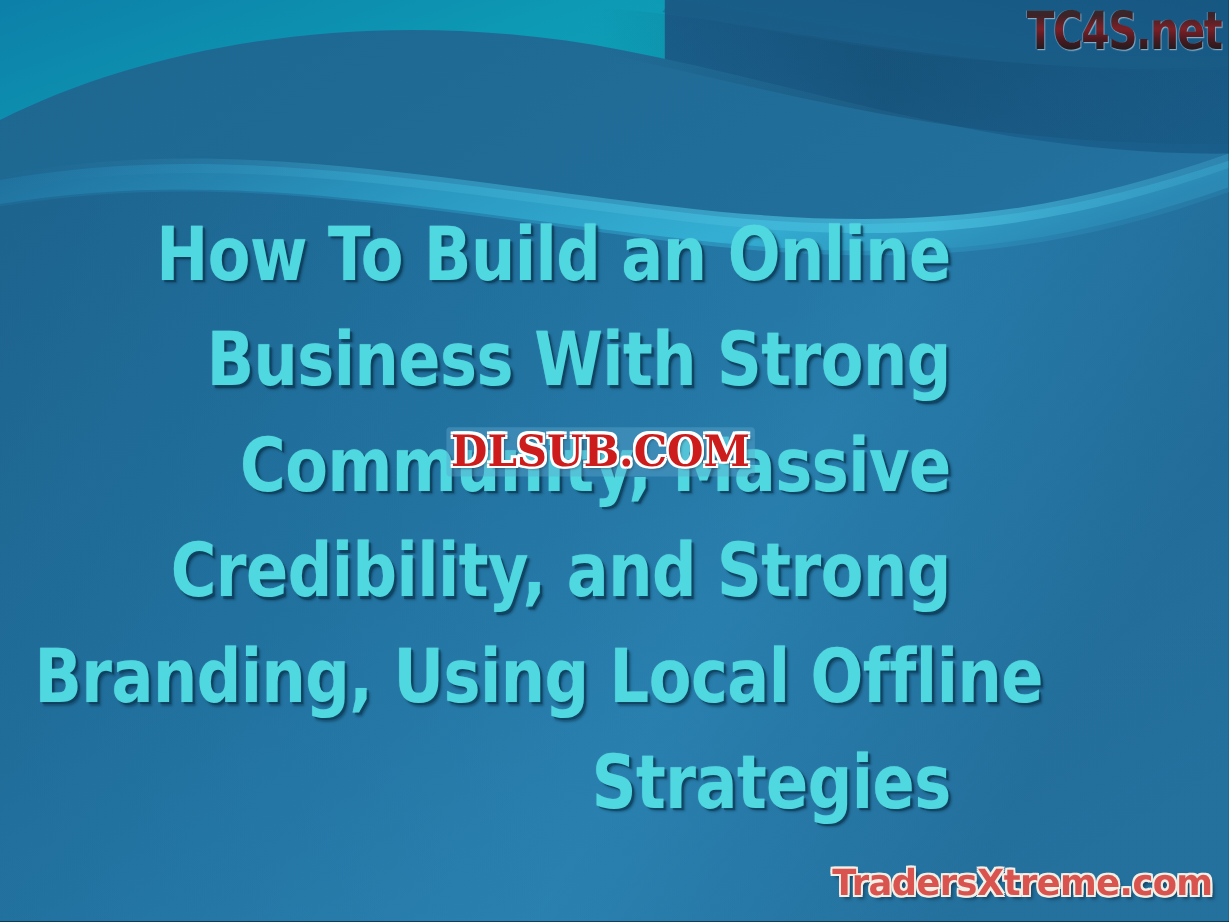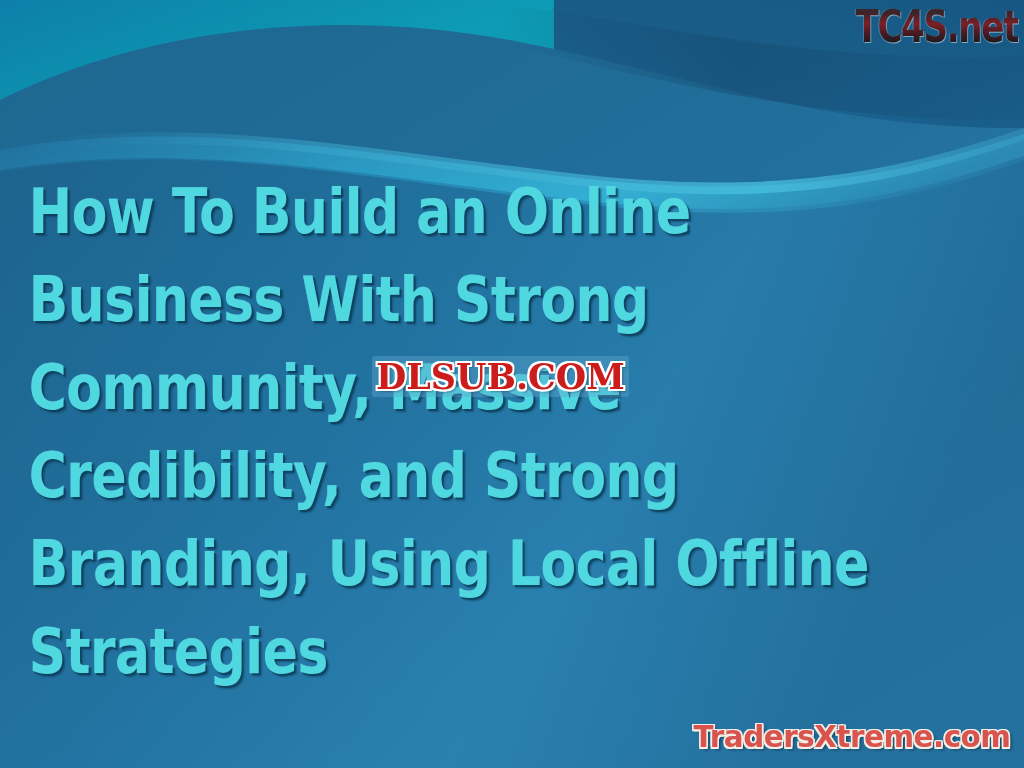--- a/index.html
+++ b/index.html
@@ -47,21 +47,21 @@
     height: 768px;
     display: block;
   }
 
   
   .title-wrap {
     position: absolute;
     left: 0;
     top: 168px;
     width: 821px;
-    text-align: left;
+    text-align: right;
     z-index: 4;
     pointer-events: none;
   }
   .title-line {
     display: block;
     font-family: "DejaVu Sans Condensed", "Liberation Sans Narrow", "Liberation Sans", sans-serif;
     font-weight: 700;
     font-size: 62px;
     line-height: 88px;
     letter-spacing: -0.5px;

